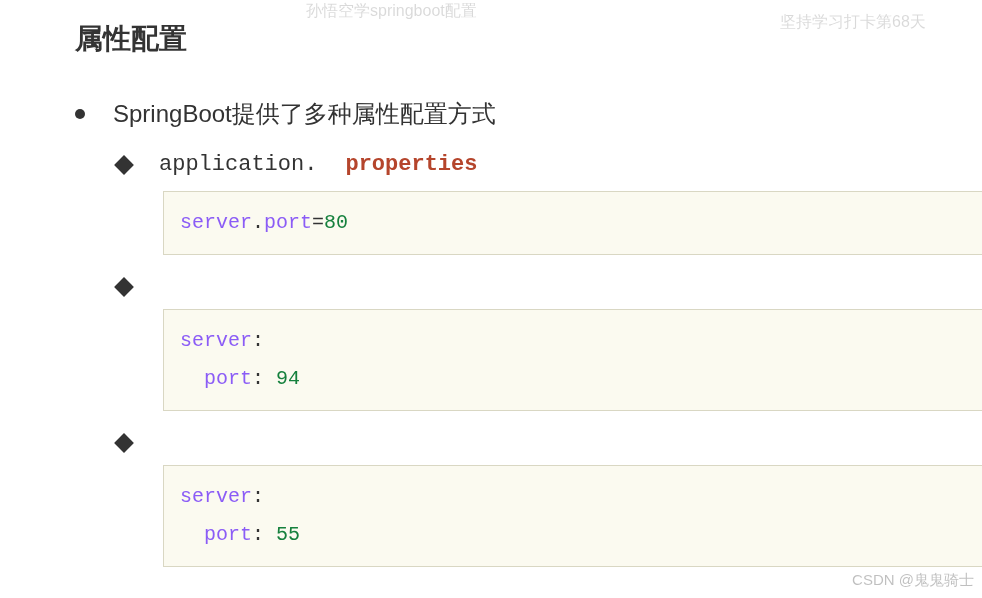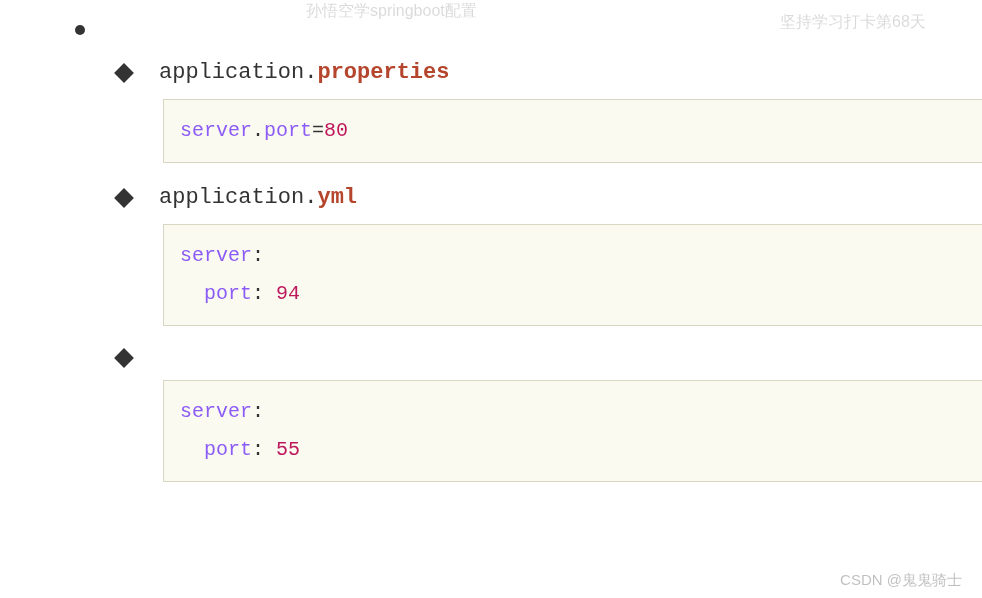--- a/index.html
+++ b/index.html
@@ -15,21 +15,21 @@
     .watermark {
       position: absolute;
       font-size: 16px;
       color: rgba(0,0,0,0.15);
       font-weight: 500;
       text-shadow: 0 0 3px rgba(255,255,255,0.5);
       white-space: nowrap;
     }
     .wm-left { top: 1px; left: 306px; }
     .wm-right { top: 12px; left: 780px; }
-    .wm-bottom { bottom: 8px; right: 20px; color: rgba(0,0,0,0.25); font-size: 15px; }
+    .wm-bottom { bottom: 8px; right: 8px; color: rgba(0,0,0,0.25); font-size: 15px; }
     .content { padding: 20px 0 0 75px; }
     h2.section-title {
       font-size: 28px;
       font-weight: 700;
       color: #333;
       margin-bottom: 40px;
     }
     .main-item {
       margin-left: 0;
       margin-bottom: 18px;
@@ -58,63 +58,64 @@
       transform: rotate(45deg);
       vertical-align: middle;
       margin-right: 28px;
     }
     .sub-text {
       font-size: 22px;
       font-family: "Consolas", "Courier New", monospace;
       color: #333;
       vertical-align: middle;
     }
-    .ext-prop { color: #b5452c; font-weight: 600; }
+    .ext-prop { color: #b5452c; font-weight: 600; margin-left: 28px; }
     .ext-yml { color: #b5452c; font-weight: 600; }
     .ext-yaml { color: #b5452c; font-weight: 600; }
     .code-block {
       margin-left: 88px;
       margin-top: 14px;
       margin-right: 0;
       background: #fbfaf0;
       border: 1px solid #d9d7c3;
       padding: 12px 16px;
       font-family: "Consolas", "Courier New", monospace;
       font-size: 20px;
       line-height: 1.9;
       color: #333;
       white-space: pre;
       width: 895px;
       overflow: hidden;
     }
     .tok-key { color: #8b5cf6; }
-    .tok-num { color: #be185d; }
+    .tok-num { color: #15803d; }
     .tok-dot { color: #333; }
     .tok-punct { color: #333; }
   </style>
 </head>
 <body>
 
 <div class="watermark wm-left">孙悟空学springboot配置</div>
 <div class="watermark wm-right">坚持学习打卡第68天</div>
 <div class="watermark wm-bottom">CSDN @鬼鬼骑士</div>
 
 <div class="content">
+  <h2 class="section-title">属性配置</h2>
 
   <div class="main-item">
-    <span class="main-bullet"></span>
+    <span class="main-bullet"></span><span class="main-text">SpringBoot提供了多种属性配置方式</span>
   </div>
 
   <div class="sub-item">
     <span class="diamond"></span><span class="sub-text"><span>application.</span><span class="ext-prop">properties</span></span>
   </div>
   <div class="code-block"><span class="tok-key">server</span><span class="tok-dot">.</span><span class="tok-key">port</span><span class="tok-punct">=</span><span class="tok-num">80</span></div>
 
   <div class="sub-item">
-    <span class="diamond"></span><span class="sub-text"><span>application.</span><span class="ext-yml">yml</span></span>
+    <span class="diamond"></span>
   </div>
   <div class="code-block"><span class="tok-key">server</span><span class="tok-punct">:</span>
 <span>  </span><span class="tok-key">port</span><span class="tok-punct">: </span><span class="tok-num">94</span></div>
 
   <div class="sub-item">
     <span class="diamond"></span>
   </div>
   <div class="code-block"><span class="tok-key">server</span><span class="tok-punct">:</span>
 <span>  </span><span class="tok-key">port</span><span class="tok-punct">: </span><span class="tok-num">55</span></div>
 

